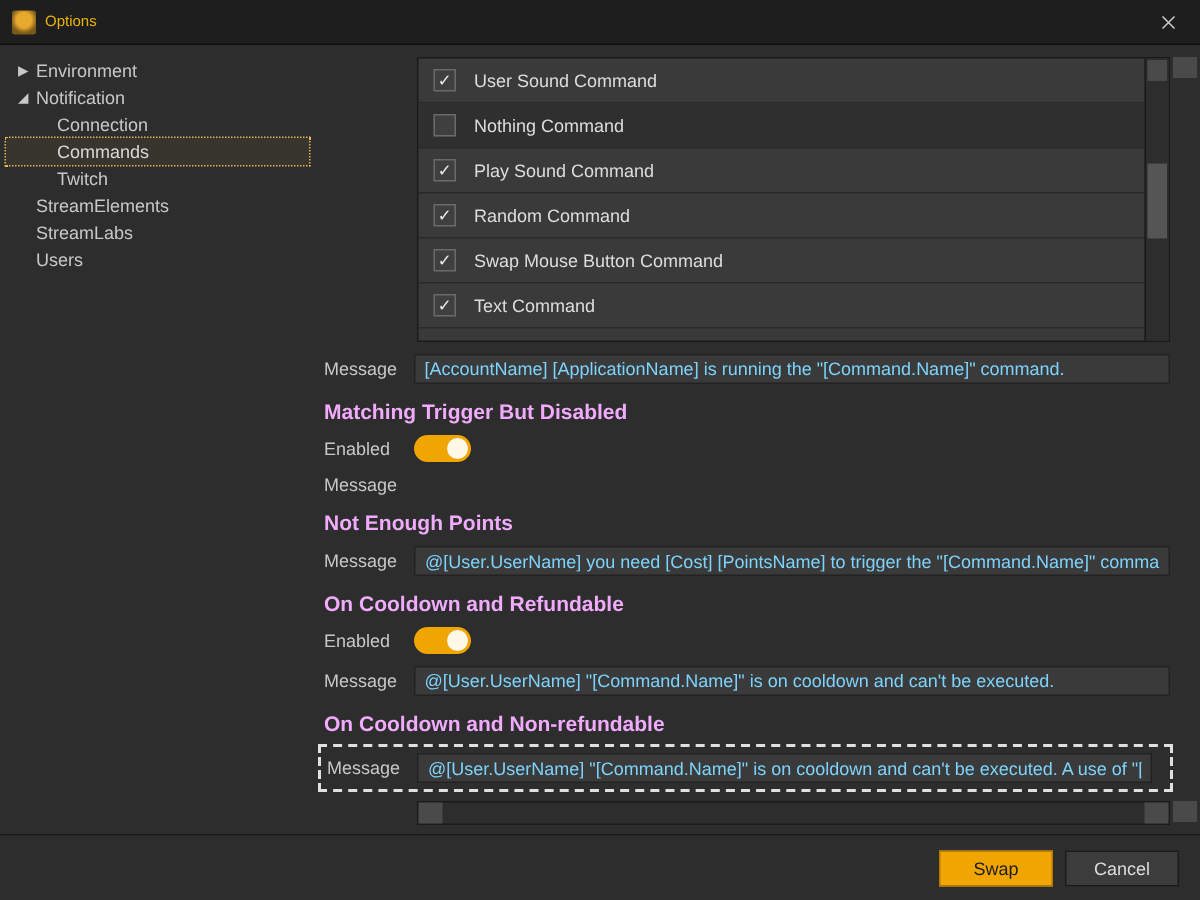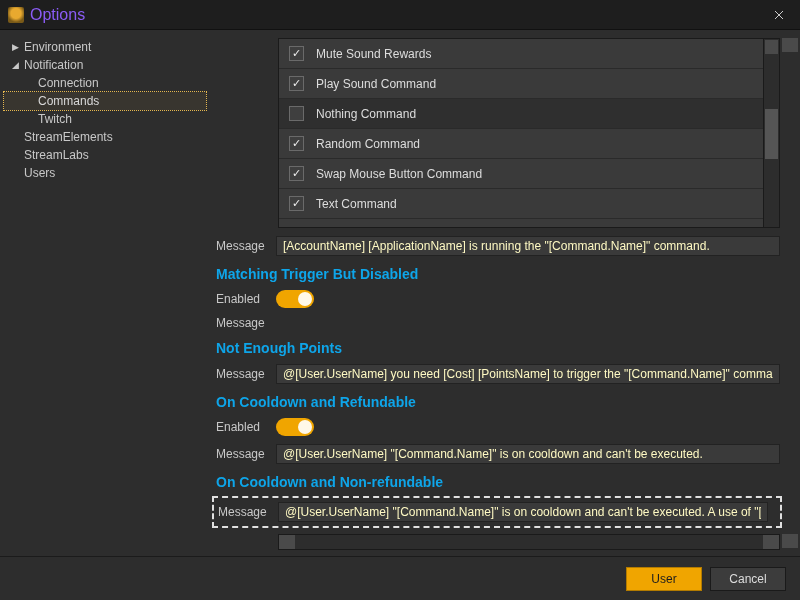--- a/index.html
+++ b/index.html
@@ -19,21 +19,21 @@
     display: flex;
     align-items: center;
     border-bottom: 1px solid #111;
   }
   .title-icon {
     width: 16px; height: 16px;
     margin: 0 6px 0 8px;
     background: radial-gradient(circle at 50% 40%, #e8a92f 40%, #7a5a18 70%);
     border-radius: 2px;
   }
-  .title-text { flex: 1; color: #8b5cf6; font-size: 16px; }
+  .title-text { flex: 1; color: #eab308; font-size: 10px; }
   .close-btn {
     width: 42px; height: 30px;
     display: flex; align-items: center; justify-content: center;
     color: #ccc; cursor: pointer;
   }
   .dialog-body {
     display: flex;
     height: 526px;
     background: #2d2d2d;
   }
@@ -114,30 +114,30 @@
   }
   .form-row .lbl {
     width: 60px; text-align: left;
     color: #c8c8c8; padding-right: 6px;
     font-size: 12px;
   }
   .form-row input[type="text"] {
     flex: 1;
     background: #3a3a3a;
     border: 1px solid #222;
-    color: #fef9c3;
+    color: #7dd3fc;
     height: 20px;
     padding: 0 6px;
     font-size: 12px;
     font-family: inherit;
     margin-right: 8px;
   }
   .section-h {
     font-weight: 700;
-    color: #0ea5e9;
+    color: #f0abfc;
     font-size: 14px;
     margin: 10px 0 6px 0;
   }
   .toggle {
     width: 38px; height: 18px;
     background: #f0a500;
     border-radius: 9px;
     position: relative;
     margin-left: 0;
   }
@@ -252,29 +252,29 @@
       <span>Users</span>
     </div>
   </div>
 
   <div class="content">
 
     <div class="cmd-list">
       <div class="cmd-list-inner">
         <div class="cmd-row">
           <span class="chk on"></span>
-          <span>Mute Sound Rewards</span>
-        </div>
-        <div class="cmd-row">
-          <span class="chk on"></span>
-          <span>Play Sound Command</span>
+          <span>User Sound Command</span>
         </div>
         <div class="cmd-row unchecked">
           <span class="chk off"></span>
           <span>Nothing Command</span>
+        </div>
+        <div class="cmd-row">
+          <span class="chk on"></span>
+          <span>Play Sound Command</span>
         </div>
         <div class="cmd-row">
           <span class="chk on"></span>
           <span>Random Command</span>
         </div>
         <div class="cmd-row">
           <span class="chk on"></span>
           <span>Swap Mouse Button Command</span>
         </div>
         <div class="cmd-row">
@@ -333,15 +333,15 @@
 
   </div>
 </div>
 
 <div class="right-edge-scroll">
   <div class="up"></div>
   <div class="down"></div>
 </div>
 
 <div class="footer">
-  <button class="btn primary">User</button>
+  <button class="btn primary">Swap</button>
   <button class="btn">Cancel</button>
 </div>
 
 </body></html>

